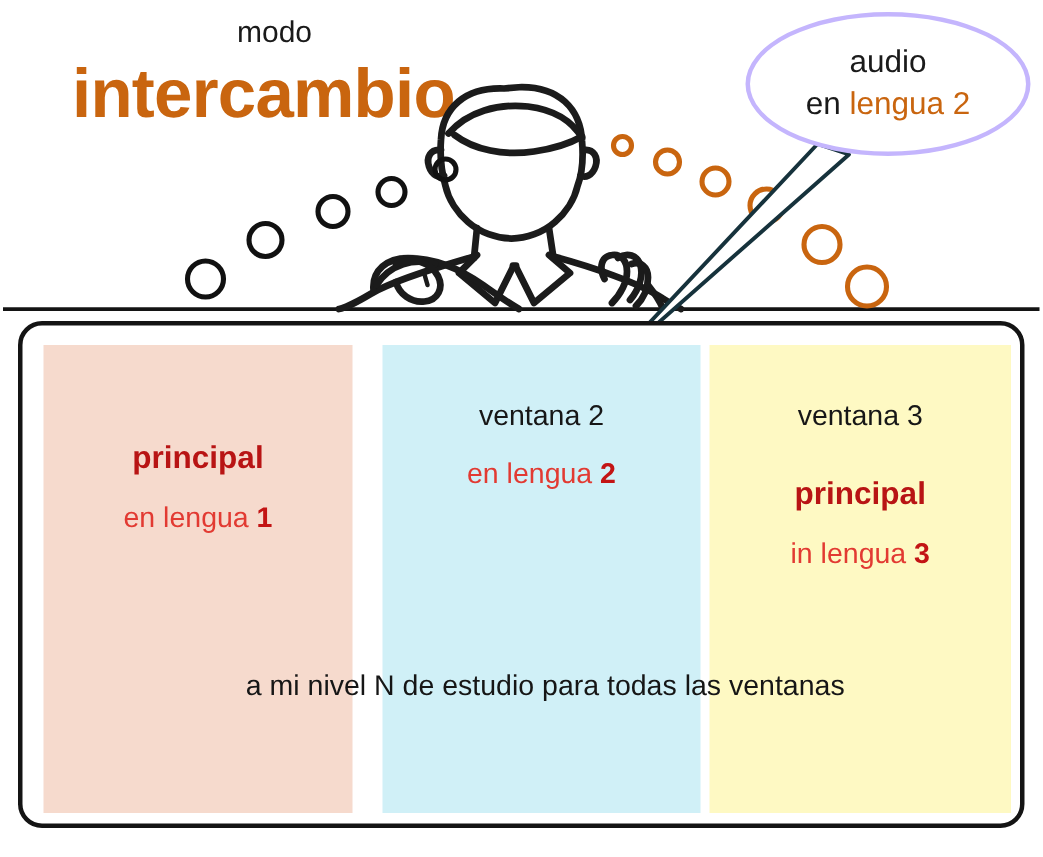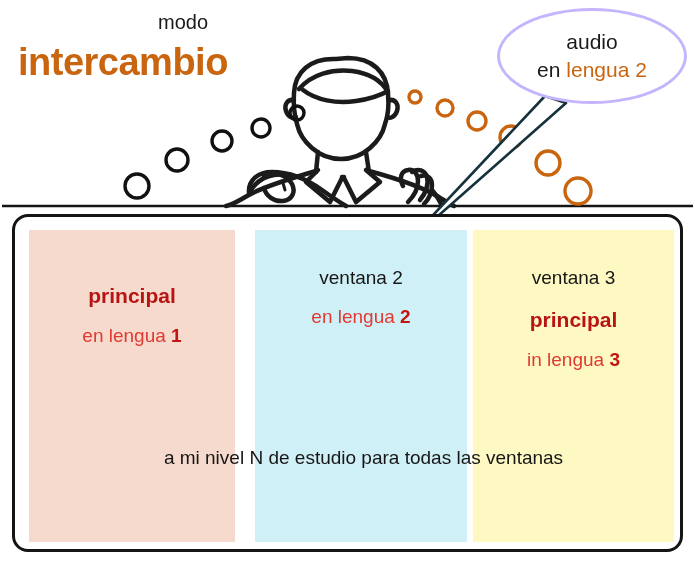--- a/index.html
+++ b/index.html
@@ -24,26 +24,27 @@
     width: 330px;
   }
   #mode-label {
     font-size: 20px;
     line-height: 24px;
     color: #1a1a1a;
     font-weight: 400;
     text-align: center;
   }
   #mode-title {
-    font-size: 38px;
+    font-size: 46px;
     line-height: 52px;
     font-weight: 700;
     color: #C9650F;
     letter-spacing: -0.5px;
     margin-top: 2px;
+    margin-left: 30px;
   }
 
   
   #art-layer {
     position: absolute;
     left: 0;
     top: 0;
     width: 695px;
     height: 240px;
     pointer-events: none;
@@ -106,21 +107,21 @@
   .col-window-name {
     font-size: 19px;
     color: #171717;
     line-height: 24px;
   }
   .col-role {
     font-size: 21px;
     font-weight: 700;
     color: #B81414;
     line-height: 26px;
-    margin-top: 17px;
+    margin-top: 27px;
   }
   .col-language {
     font-size: 19px;
     color: #E23A32;
     line-height: 25px;
     margin-top: 14px;
   }
   .col-language b {
     font-weight: 700;
     color: #C31414;

